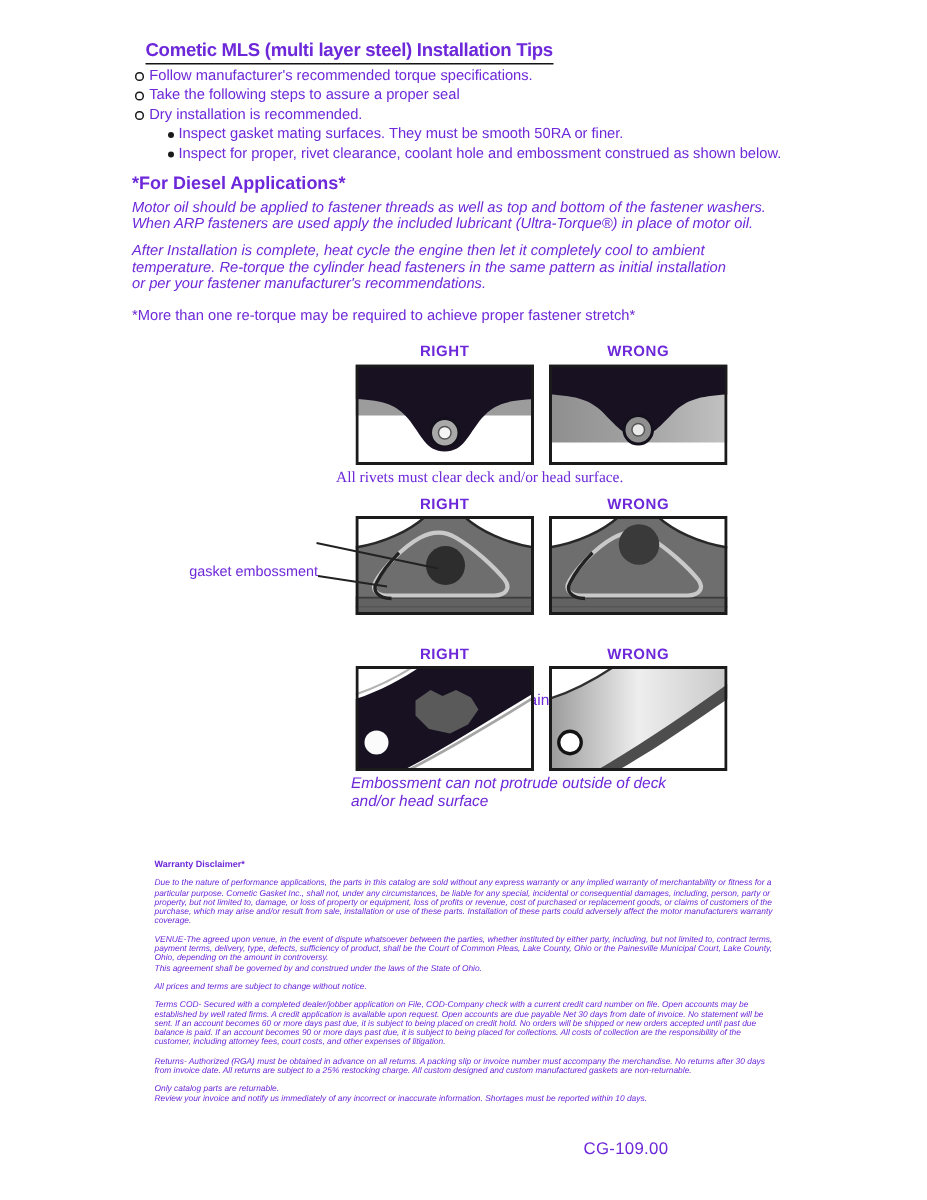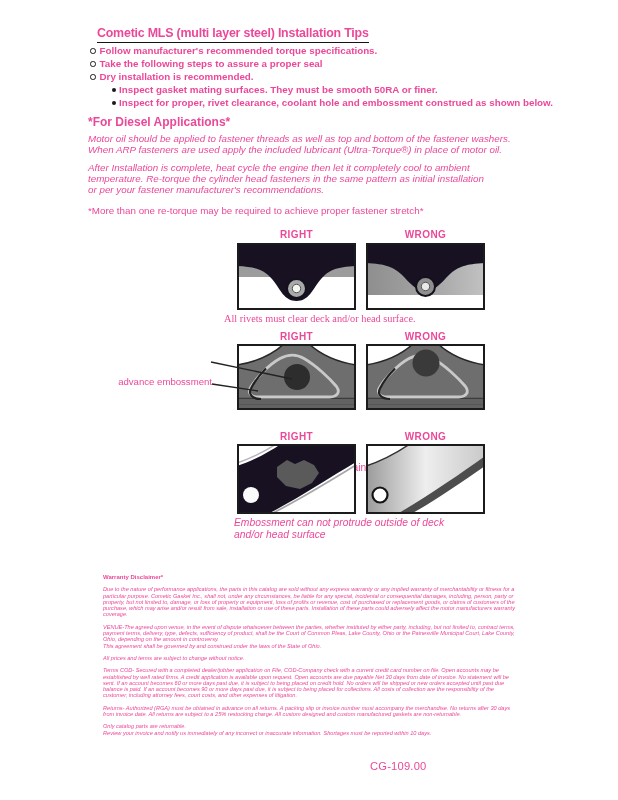--- a/index.html
+++ b/index.html
@@ -1,46 +1,46 @@
 <!DOCTYPE html>
 <html><head>
 <meta charset="utf-8">
 <style>
   html,body{margin:0;padding:0;background:#e8e8e8;}
   .page{
     position:relative;width:618px;height:800px;background:#ffffff;
-    font-family:"Liberation Sans","DejaVu Sans",sans-serif;color:#ec4899;
+    font-family:"Liberation Sans","DejaVu Sans",sans-serif;color:#6d28d9;
     overflow:hidden;margin:0 auto;
   }
   .abs{position:absolute;}
   .preline{white-space:pre-line;font-style:italic;}
   
   .title{left:97px;top:26px;font-size:12.4px;font-weight:bold;letter-spacing:-0.2px;
     border-bottom:1.6px solid #141414;padding-bottom:2px;}
   
   .bullets{left:90px;top:44px;font-size:9.8px;line-height:13px;}
-  .brow{display:flex;align-items:flex-start;font-weight:bold;}
+  .brow{display:flex;align-items:flex-start;}
   .bm{width:3.5px;height:3.5px;border:1px solid #1a1a1a;border-radius:50%;
     display:inline-block;margin:4px 4px 0 0;flex:none;}
   .subs{margin-left:22px;}
   .sm{width:4px;height:4px;background:#1a1a1a;border-radius:50%;
     display:inline-block;margin:4.5px 3px 0 0;flex:none;}
   
   .diesel-h{left:88px;top:115px;font-size:12px;font-weight:bold;}
   .bodyp{font-size:9.8px;line-height:11px;width:480px;}
   .p1{left:88px;top:133px;}
   .p2{left:88px;top:162px;}
   .p3{left:88px;top:205px;}
   
   .dg-head{font-size:10px;font-weight:600;letter-spacing:0.4px;width:119px;text-align:center;}
   .caption{font-size:10.3px;line-height:12px;}
   .cap-center{width:248px;text-align:center;}
   .ptr-label{font-size:9.6px;line-height:10.8px;text-align:right;}
   .dbox{display:block;}
-  .footer{left:370px;top:760px;font-size:11.2px;letter-spacing:0.2px;text-align:right;}
+  .footer{left:389px;top:760px;font-size:11.2px;letter-spacing:0.2px;text-align:right;}
   
   .warranty{left:103px;top:574px;width:414px;font-size:5.6px;line-height:6.3px;}
   .warranty h3{font-size:6px;margin:0 0 6px 0;}
   .warranty p{margin:0 0 6px 0;}
 </style>
 </head>
 <body>
 
 <div class="page">
 
@@ -105,21 +105,21 @@
     <circle cx="59.5" cy="43.5" r="9.5" fill="#8f8f8f" stroke="#14101c" stroke-width="2"></circle>
     <circle cx="59.5" cy="43.5" r="4.2" fill="#e9e9e9" stroke="#555555" stroke-width="1"></circle>
     <rect x="1" y="1" width="117" height="65" fill="none" stroke="#1b1b1b" stroke-width="2"></rect>
   </svg>
 
   <div class="abs caption" style="left:224px;top:313px;font-family:Liberation Serif, serif;">All rivets must clear deck and/or head surface.</div>
 
   <div class="abs dg-head" style="left:237px;top:331px;">RIGHT</div>
   <div class="abs dg-head" style="left:366px;top:331px;">WRONG</div>
 
-  <div class="abs ptr-label" style="left:90px;top:377px;width:122px;">advance embossment</div>
+  <div class="abs ptr-label" style="left:90px;top:377px;width:122px;">gasket embossment</div>
 
   <svg class="abs dbox" style="left:237px;top:344px;" width="119" height="66" viewBox="0 0 119 66">
     <rect width="119" height="66" fill="#6e6e6e"></rect>
     <line x1="0" y1="54.5" x2="119" y2="54.5" stroke="#3c3c3c" stroke-width="1.4"></line>
     <rect y="55.2" width="119" height="10.8" fill="#626262"></rect>
     <line x1="0" y1="60.5" x2="119" y2="60.5" stroke="#565656" stroke-width="1"></line>
     <path d="M0,0 H47 C36,10 19,18 0,21 Z" fill="#ffffff"></path>
     <path d="M47,0 C36,10 19,18 0,21" fill="none" stroke="#282828" stroke-width="1.6"></path>
     <path d="M119,0 H72 C83,10 100,18 119,21 Z" fill="#ffffff"></path>
     <path d="M72,0 C83,10 100,18 119,21" fill="none" stroke="#282828" stroke-width="1.6"></path>

